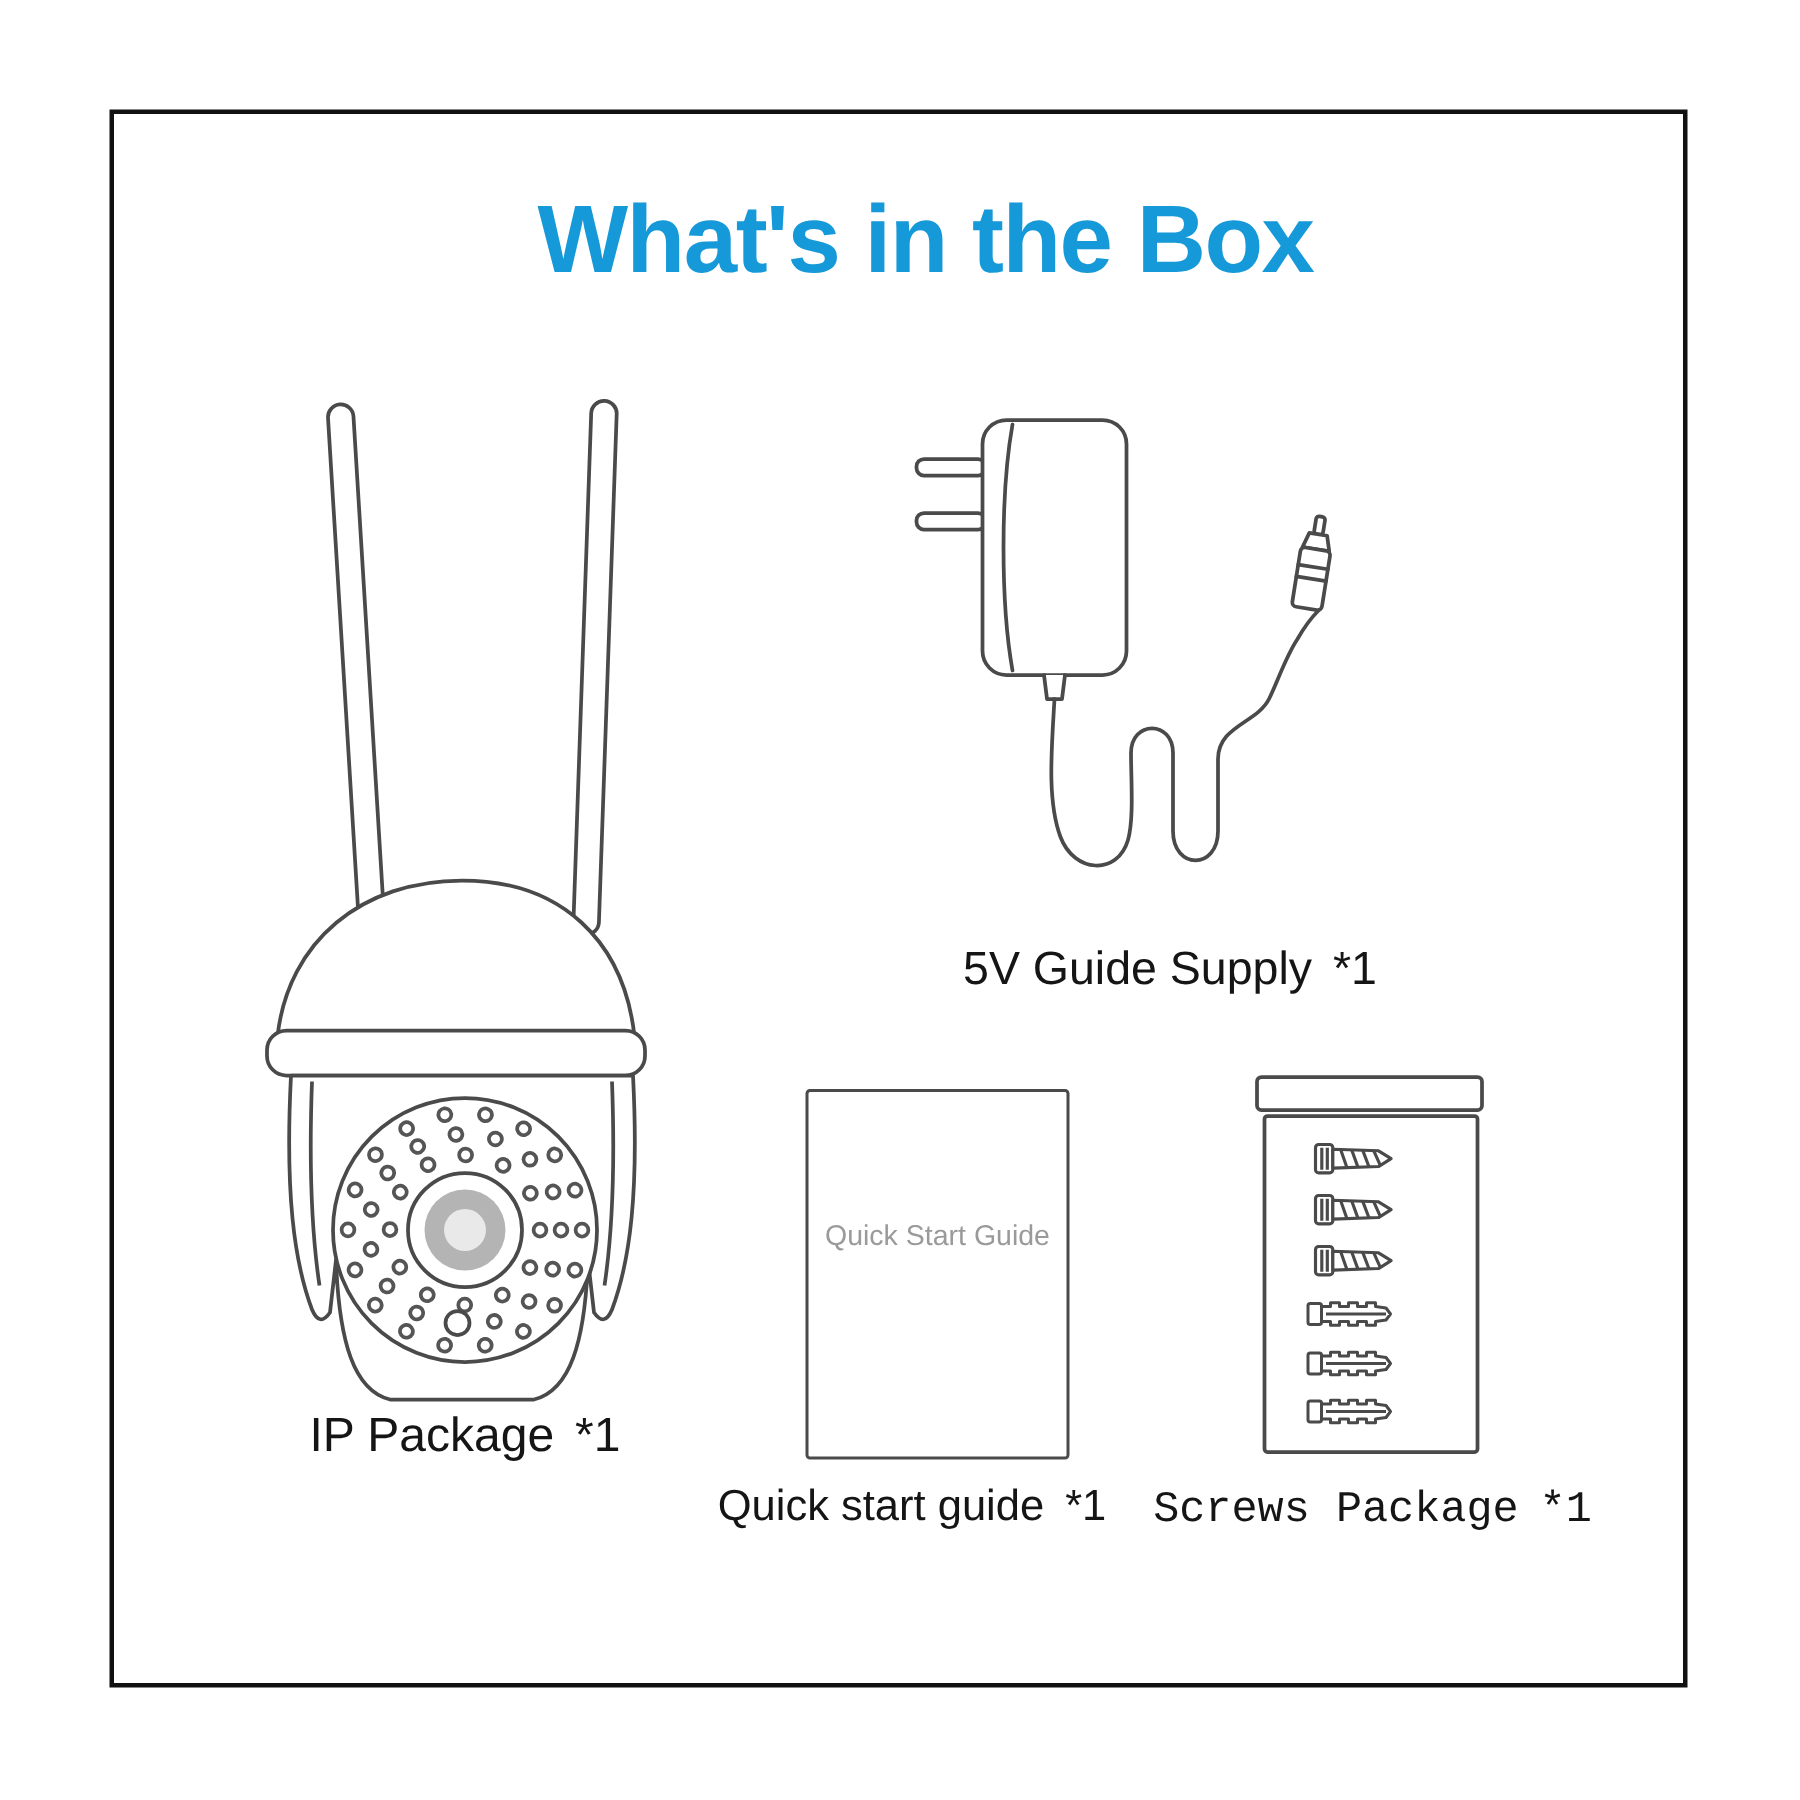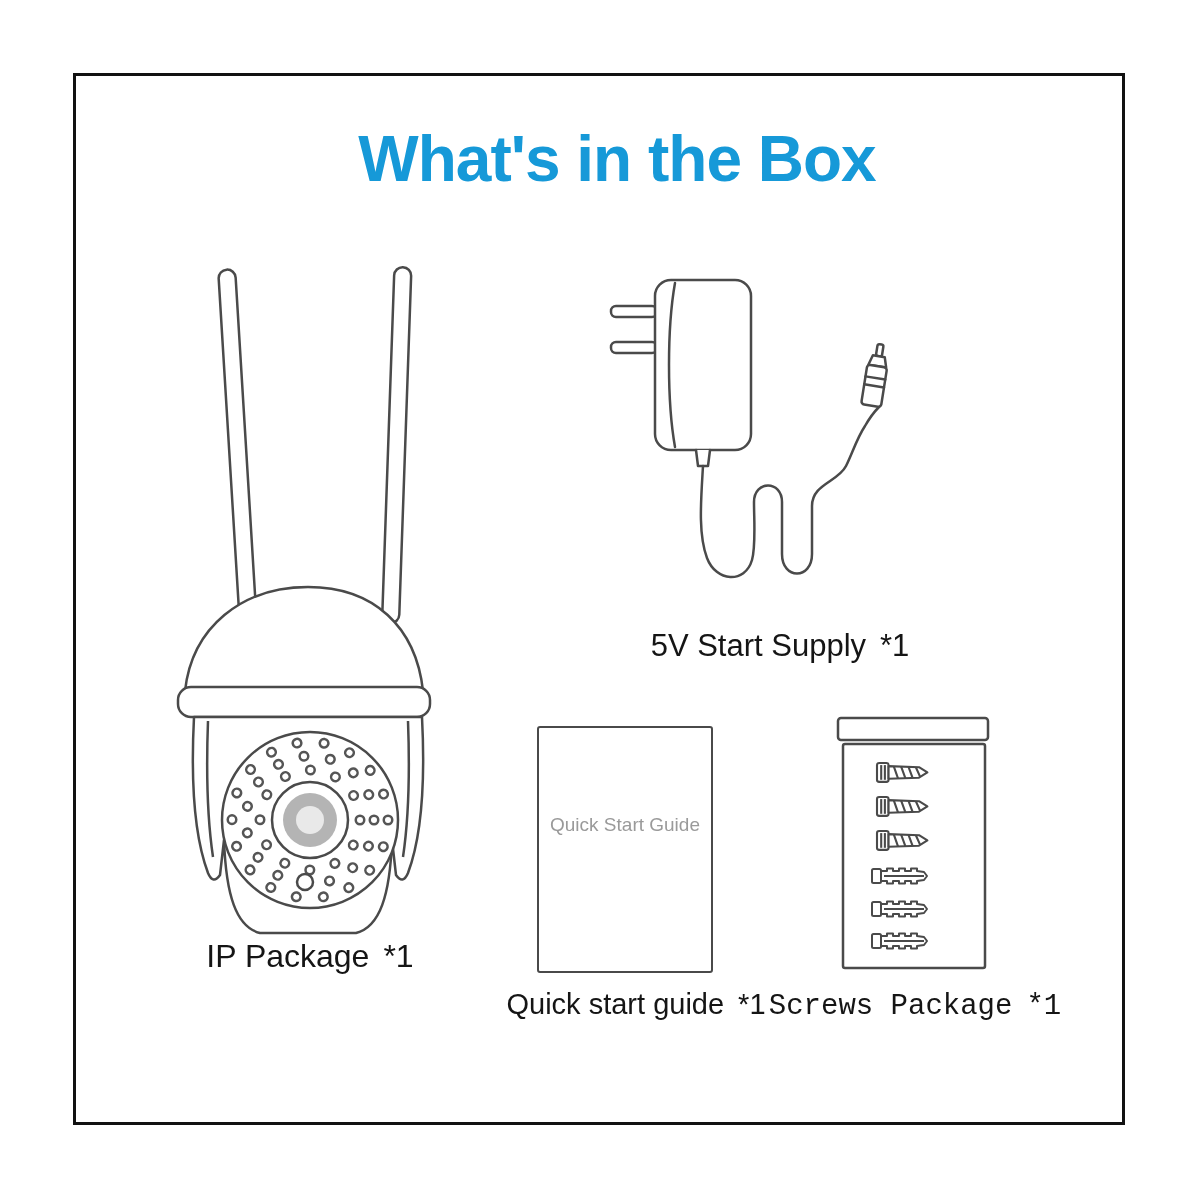--- a/index.html
+++ b/index.html
@@ -17,21 +17,21 @@
     color:#1699d8;
   }
   .illustration{position:absolute;}
   .caption{
     position:absolute;text-align:center;color:#151515;font-weight:400;
     white-space:nowrap;
   }
   .caption .qty{margin-left:14px;}
   .caption-camera{left:130px;top:938px;width:360px;font-size:32px;}
   .caption-power{left:580px;top:628px;width:400px;font-size:31px;}
-  .caption-guide{left:486px;top:988px;width:300px;font-size:29px;}
+  .caption-guide{left:458px;top:988px;width:300px;font-size:29px;}
   .caption-screws{left:765px;top:990px;width:300px;font-size:29px;font-family:Liberation Mono, monospace;}
   .guide-box{
     position:absolute;left:537px;top:726px;width:176px;height:247px;
     border:2px solid #4a4a4a;border-radius:3px;background:#fff;
     box-sizing:border-box;text-align:center;
   }
   .guide-box .cover-text{
     display:block;margin-top:86px;font-size:19px;color:#9a9a9a;
   }
 </style>
@@ -94,21 +94,21 @@
       <g transform="translate(281,106) rotate(9)">
         <rect x="-3" y="-30" width="6" height="12" rx="2"></rect>
         <path d="M-6,-18 L6,-18 L9,-8 L-9,-8 Z"></path>
         <rect x="-10" y="-8" width="20" height="40" rx="3"></rect>
         <line x1="-10" y1="4" x2="10" y2="4"></line>
         <line x1="-10" y1="12" x2="10" y2="12"></line>
       </g>
     </g>
   </svg>
   <figcaption class="caption caption-power">
-    <span>5V Start Supply</span><span class="qty">*1</span>
+    <span>5V Guide Supply</span><span class="qty">*1</span>
   </figcaption>
 
   <div class="guide-box">
     <span class="cover-text">Quick Start Guide</span>
   </div>
   <figcaption class="caption caption-guide">
     <span>Quick start guide</span><span class="qty">*1</span>
   </figcaption>
 
   <svg class="illustration" style="left:833px;top:714px;" width="160" height="260" viewBox="0 0 160 260">

